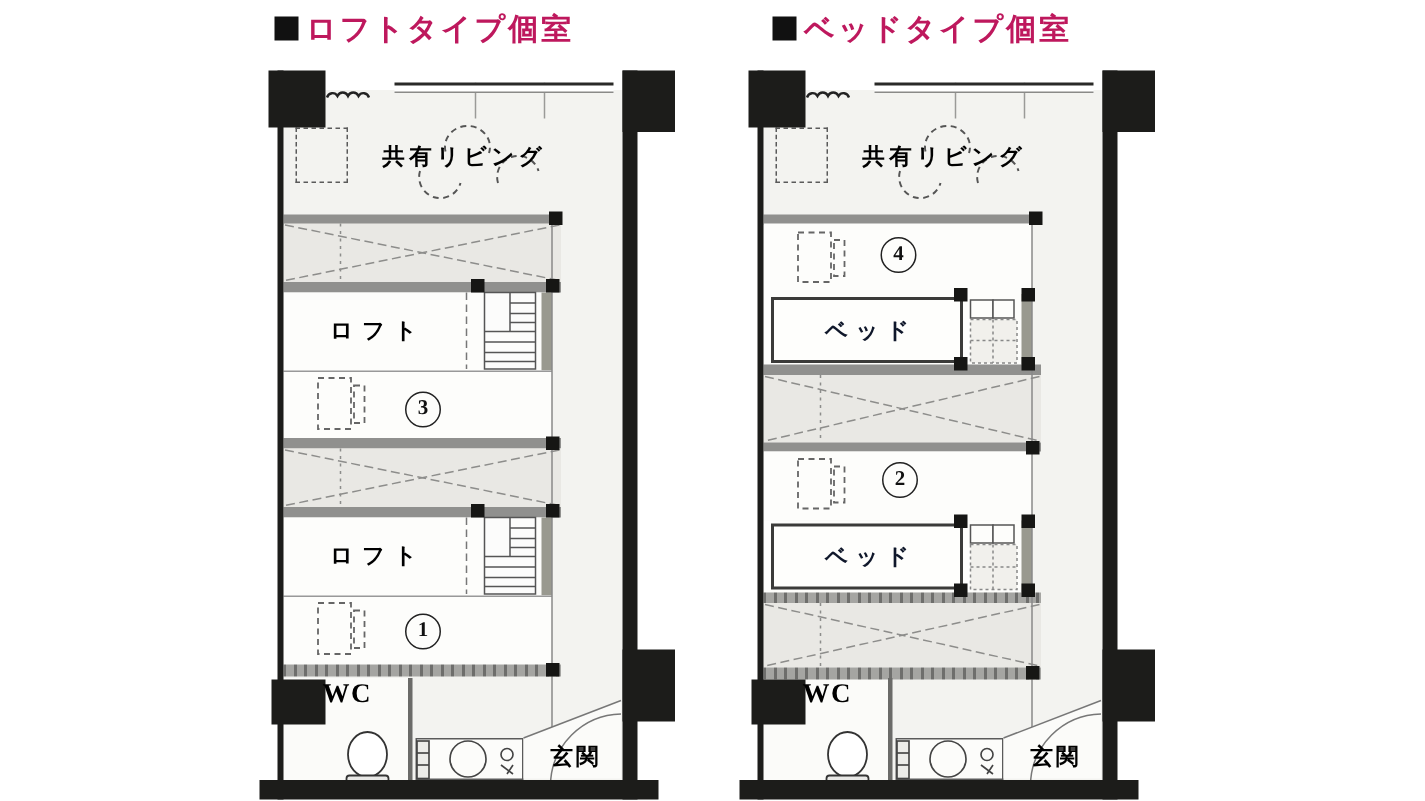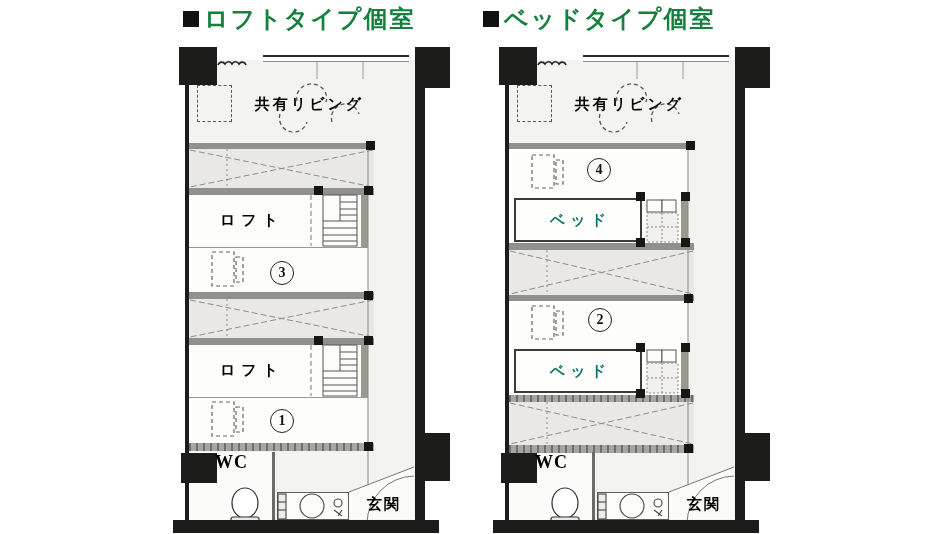--- a/index.html
+++ b/index.html
@@ -12,41 +12,41 @@
   .ticked{background:repeating-linear-gradient(90deg,#6e6e6c 0 2px,#a5a5a2 2px 7px)}
   .xh{position:absolute;left:4px;width:185px;background:#e9e8e4}
   .rw{position:absolute;left:4px;width:179px;background:#fdfdfb}
   .vbar{position:absolute;left:176px;width:7px;background:#99998f}
   .num{position:absolute;width:22px;height:22px;border:1.5px solid #222;border-radius:50%;
        font-weight:bold;font-size:14px;line-height:22px;text-align:center;background:#fdfdfb;color:#111}
   .lbl{position:absolute;color:#000000;font-weight:bold;text-align:center;white-space:nowrap}
   .dsq{position:absolute;border:1.5px dashed #5a5a5a}
   .bed{position:absolute;left:9px;width:128px;height:44px;border:2px solid #3b3b39;background:#fefefc;
        display:flex;align-items:center;justify-content:center;box-sizing:border-box}
-  .bedlbl{font-weight:bold;font-size:15px;letter-spacing:5px;color:#0f766e;padding-left:5px}
+  .bedlbl{font-weight:bold;font-size:15px;letter-spacing:5px;color:#0f172a;padding-left:5px}
   .counter{position:absolute;left:92px;top:437px;width:72px;height:28px;background:#fcfcfa;
        border:1px solid #5a5a5a;box-sizing:border-box}
   .wcroom{position:absolute;left:4px;top:397px;width:83px;height:68px;background:#fbfbf9}
   .divider{position:absolute;left:87px;top:397px;width:3px;height:68px;background:#6b6b69}
   .floor{position:absolute;left:4px;top:5px;width:226px;height:460px;background:#f3f3f0}
   .win{position:absolute;left:78px;top:0;width:146px;height:7px;border-top:2px solid #2a2a28;
        border-bottom:1px solid #8a8a88;box-sizing:border-box;background:#fff}
   .ov{position:absolute;left:0;top:0;overflow:visible}
-  .title{position:absolute;top:6px;height:26px;font-size:24px;font-weight:bold;letter-spacing:2px;
-       color:#15803d;display:flex;align-items:center;gap:5px}
+  .title{position:absolute;top:6px;height:26px;font-size:20px;font-weight:bold;letter-spacing:2px;
+       color:#be185d;display:flex;align-items:center;gap:5px}
   .tsq{width:16px;height:16px;background:#111;display:inline-block;flex:0 0 auto}
 </style>
 </head>
 <body>
 
 <div class="title" style="left:183px">
   <span class="tsq"></span>
   <span>ロフトタイプ個室</span>
 </div>
-<div class="title" style="left:483px">
+<div class="title" style="left:515px">
   <span class="tsq"></span>
   <span>ベッドタイプ個室</span>
 </div>
 
 <div class="plan" style="left:185px;top:55px">
   <div class="floor"></div>
   <div class="wcroom"></div>
 
   <div class="gbar" style="top:88px"></div>
   <div class="xh" style="top:94px;height:39px"></div>

